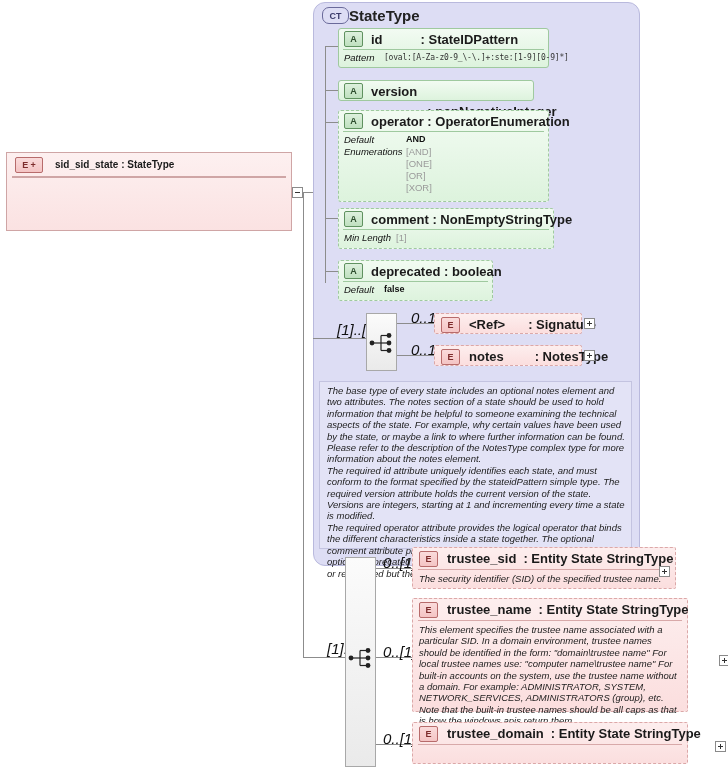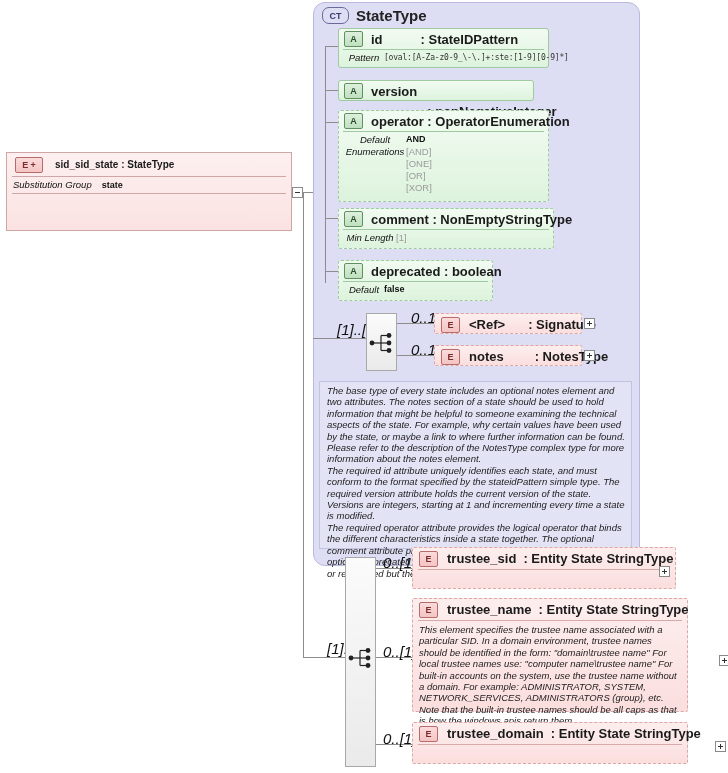--- a/index.html
+++ b/index.html
@@ -28,21 +28,20 @@
   
   .ct-box {
     background: #ddddf4;
     border: 1px solid #b9b9dd;
     border-radius: 12px;
   }
   .ct-header {
     position: absolute;
     left: 8px; top: 4px;
     display: flex;
-    gap: 7px;
   }
   .ct-badge {
     width: 25px; height: 15px;
     border: 1px solid #6a6a9a;
     border-radius: 7px;
     background: #ddddf4;
     font-size: 9px;
     font-weight: bold;
     color: #3a3a6a;
     display: flex;
@@ -93,21 +92,20 @@
   .facet-sep {
     border-top: 1px solid #9fc99f;
     margin: 0 4px;
   }
   .facet-rows { padding: 2px 4px 3px 5px; }
   .facet-row {
     display: flex;
     align-items: flex-start;
     line-height: 11px;
     margin-bottom: 1px;
-    text-align: center;
   }
   .facet-label {
     font-style: italic;
     font-size: 9.5px;
     color: #111;
     min-width: 62px;
     white-space: nowrap;
   }
   .facet-val {
     font-size: 9px;
@@ -386,24 +384,20 @@
 
   <div class="abs root-el" style="left:6px; top:152px; width:286px; height:79px;">
     <div class="el-head" style="height:23px; padding-left:8px; gap:12px;">
       <div class="e-badge plus">
         <span>E</span>
           <span style="margin-left:2px;">+</span>
       </div>
       <span class="node-title" style="font-size:10px;">sid_sid_state : StateType</span>
     </div>
     <div class="e-sep" style="border-color:#cfa5a5;"></div>
-    <div class="sg-row">
-      <span class="sg-label">Substitution Group</span>
-      <span class="sg-val">state</span>
-    </div>
     <div class="e-sep" style="border-color:#cfa5a5;"></div>
   </div>
 
   <div class="toggle" style="left:292px; top:187px;"></div>
 
   <div class="line-h" style="left:303px; top:192px; width:10px;"></div>
   <div class="line-v" style="left:303px; top:192px; height:465px;"></div>
   <div class="line-h" style="left:303px; top:657px; width:53px;"></div>
   <div class="card" style="left:327px; top:640px;">[1]..[1]</div>
 
@@ -428,20 +422,21 @@
   <div class="card" style="left:383px; top:643px;">0..[1]</div>
   <div class="card" style="left:383px; top:730px;">0..[1]</div>
 
   <div class="abs el-node" style="left:412px; top:547px; width:264px; height:42px;">
     <div class="el-head">
       <div class="e-badge">E</div>
       <span class="node-title">trustee_sid</span>
       <span class="node-title" style="margin-left:-2px;">: Entity State StringType</span>
     </div>
     <div class="e-sep"></div>
+    <div class="doc-text" style="padding-top:3px;">The security identifier (SID) of the specified trustee name.</div>
   </div>
   <div class="toggle plus" style="left:659px; top:566px;"></div>
 
   <div class="abs el-node" style="left:412px; top:598px; width:276px; height:114px;">
     <div class="el-head">
       <div class="e-badge">E</div>
       <span class="node-title">trustee_name</span>
       <span class="node-title" style="margin-left:-2px;">: Entity State StringType</span>
     </div>
     <div class="e-sep"></div>

